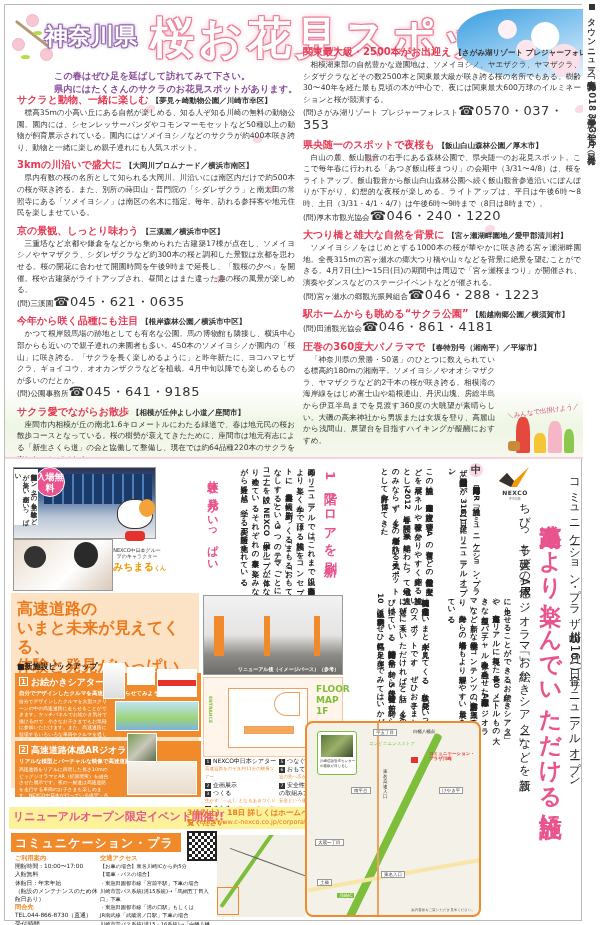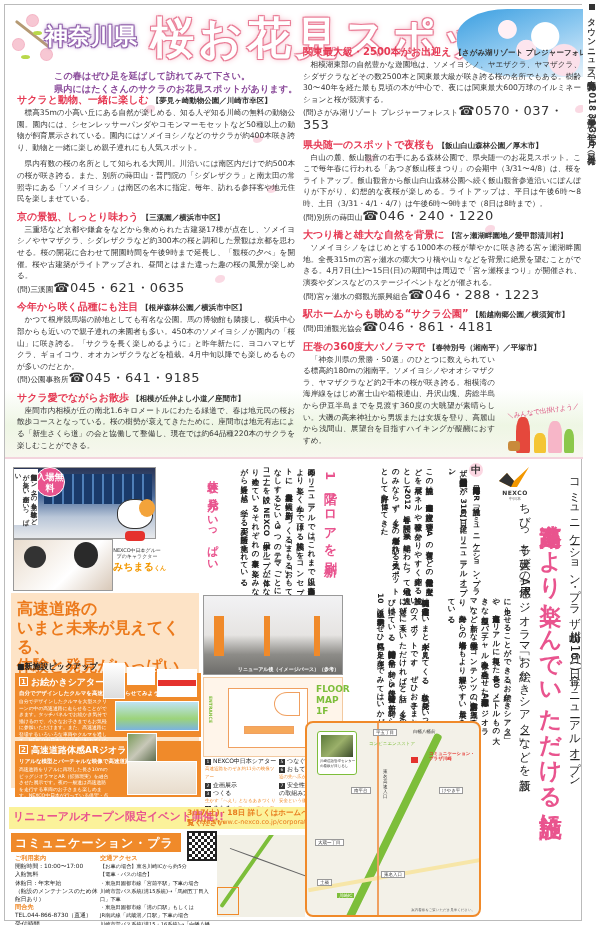--- a/index.html
+++ b/index.html
@@ -165,20 +165,21 @@
         <div>県内にはたくさんのサクラのお花見スポットがあります。</div>
       </div>
     </header>
 
     <div class="col col-left">
       <article class="article">
         <div class="art-head"><span>サクラと動物、一緒に楽しむ</span><span class="loc">【夢見ヶ崎動物公園／川崎市幸区】</span></div>
         <p class="art-body">標高35mの小高い丘にある自然が楽しめる、知る人ぞ知る川崎の無料の動物公園。園内には、シセンレッサーパンダやコモンマーモセットなど50種以上の動物が飼育展示されている。園内にはソメイヨシノなどのサクラが約400本咲き誇り、動物と一緒に楽しめ親子連れにも人気スポット。</p>
       </article>
       <article class="article">
+        <div class="art-head"><span>3kmの川沿いで盛大に</span><span class="loc">【大岡川プロムナード／横浜市南区】</span></div>
         <p class="art-body">県内有数の桜の名所として知られる大岡川。川沿いには南区内だけで約500本の桜が咲き誇る。また、別所の蒔田山・普門院の「シダレザクラ」と南太田の常照寺にある「ソメイヨシノ」は南区の名木に指定。毎年、訪れる参拝客や地元住民を楽しませている。</p>
       </article>
       <article class="article">
         <div class="art-head"><span>京の景観、しっとり味わう</span><span class="loc">【三溪園／横浜市中区】</span></div>
         <p class="art-body">三重塔など京都や鎌倉をなどから集められた古建築17棟が点在し、ソメイヨシノやヤマザクラ、シダレザクラなど約300本の桜と調和した景観は京都を思わせる。桜の開花に合わせて開園時間を午後9時まで延長し、「観桜の夕べ」を開催。桜や古建築がライトアップされ、昼間とはまた違った趣の桜の風景が楽しめる。</p>
         <div class="art-contact"><span>(問)三溪園</span><span class="tel">☎045・621・0635</span></div>
       </article>
       <article class="article">
         <div class="art-head"><span>今年から咲く品種にも注目</span><span class="loc">【根岸森林公園／横浜市中区】</span></div>
         <p class="art-body">かつて根岸競馬場の跡地としても有名な公園。馬の博物館も隣接し、横浜中心部からも近いので親子連れの来園者も多い。450本のソメイヨシノが園内の「桜山」に咲き誇る。「サクラを長く楽しめるように」と昨年新たに、ヨコハマヒザクラ、ギョイコウ、オオカンザクラなどを植栽。4月中旬以降でも楽しめるものが多いのだとか。</p>
@@ -193,21 +194,21 @@
 
     <div class="col col-right">
       <article class="article">
         <div class="art-head"><span>関東最大級・2500本がお出迎え</span><span class="loc">【さがみ湖リゾート プレジャーフォレスト／相模原市】</span></div>
         <p class="art-body">相模湖東部の自然豊かな遊園地は、ソメイヨシノ、ヤエザクラ、ヤマザクラ、シダザクラなどその数2500本と関東最大級が咲き誇る桜の名所でもある。樹齢30〜40年を経た最も見頃の木が中心で、夜には関東最大600万球のイルミネーションと桜が競演する。</p>
         <div class="art-contact"><span>(問)さがみ湖リゾート プレジャーフォレスト</span><span class="tel">☎0570・037・353</span></div>
       </article>
       <article class="article">
         <div class="art-head"><span>県央随一のスポットで夜桜も</span><span class="loc">【飯山白山森林公園／厚木市】</span></div>
         <p class="art-body">白山の麓、飯山観音の右手にある森林公園で、県央随一のお花見スポット。ここで毎年春に行われる「あつぎ飯山桜まつり」の会期中（3/31〜4/8）は、桜をライトアップ。飯山観音から飯山白山森林公園へ続く飯山観音参道沿いにぼんぼりが下がり、幻想的な夜桜が楽しめる。ライトアップは、平日は午後6時〜8時、土日（3/31・4/1・4/7）は午後6時〜9時まで（8日は8時まで）。</p>
-        <div class="art-contact"><span>(問)別所の蒔田山</span><span class="tel">☎046・240・1220</span></div>
+        <div class="art-contact"><span>(問)厚木市観光協会</span><span class="tel">☎046・240・1220</span></div>
       </article>
       <article class="article">
         <div class="art-head"><span>大つり橋と雄大な自然を背景に</span><span class="loc">【宮ヶ瀬湖畔園地／愛甲郡清川村】</span></div>
         <p class="art-body">ソメイヨシノをはじめとする1000本の桜が華やかに咲き誇る宮ヶ瀬湖畔園地。全長315mの宮ヶ瀬水の郷大つり橋や山々などを背景に絶景を望むことができる。4月7日(土)〜15日(日)の期間中は周辺で「宮ヶ瀬桜まつり」が開催され、演奏やダンスなどのステージイベントなどが催される。</p>
         <div class="art-contact"><span>(問)宮ヶ瀬水の郷観光振興組合</span><span class="tel">☎046・288・1223</span></div>
       </article>
       <article class="article">
         <div class="art-head"><span>駅ホームからも眺める“サクラ公園”</span><span class="loc">【船越南郷公園／横須賀市】</span></div>
         <div class="art-contact"><span>(問)田浦観光協会</span><span class="tel">☎046・861・4181</span></div>
       </article>

